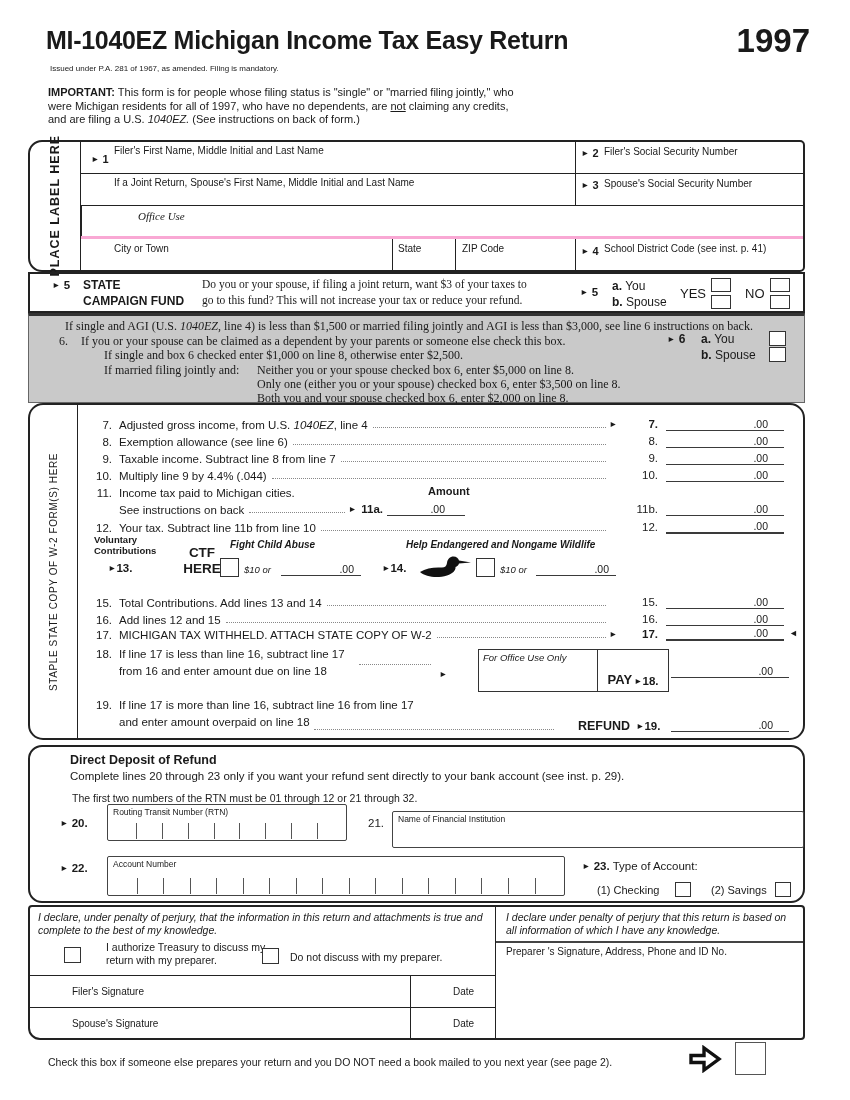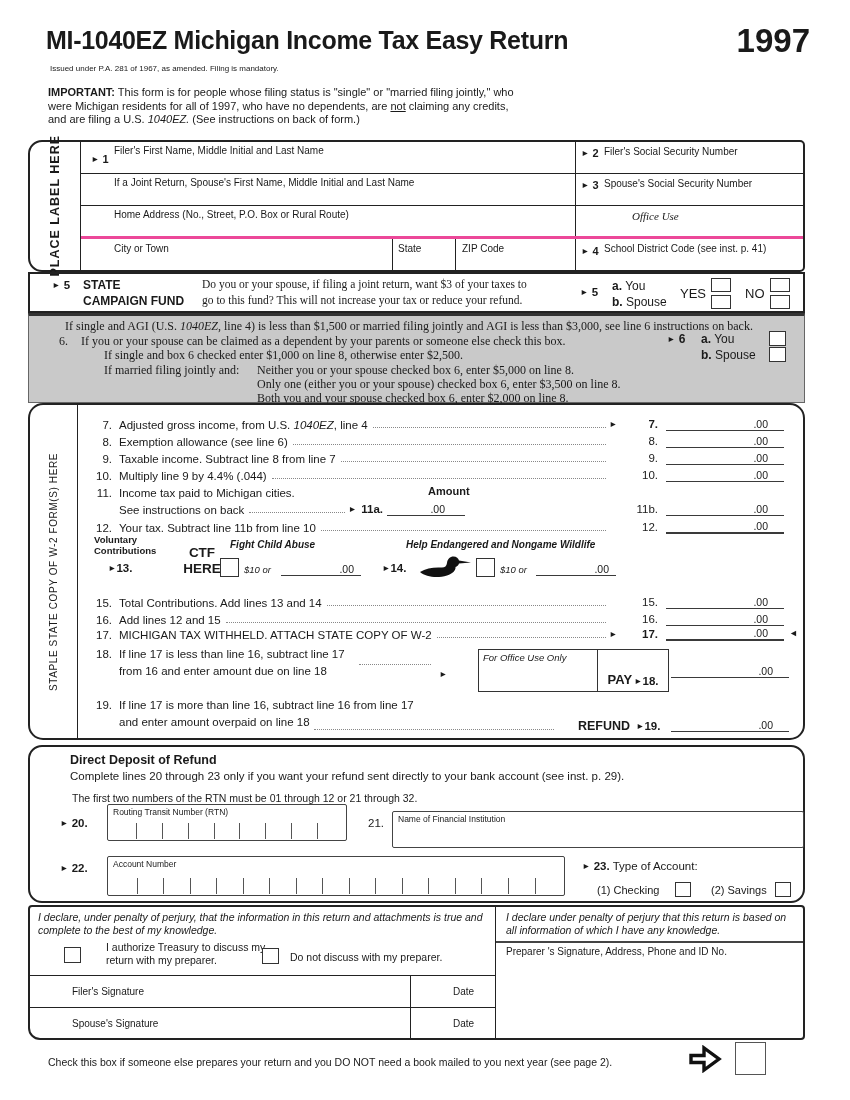--- a/index.html
+++ b/index.html
@@ -18,21 +18,21 @@
   .hdr-issued{left:50px;top:64px;font-size:8px;}
   .hdr-important{left:48px;top:86px;width:474px;font-size:11px;line-height:13.5px;}
   
   .label-box{left:28px;top:140px;width:777px;height:132px;border:2px solid #222;
              border-radius:14px 5px 5px 14px;box-sizing:border-box;display:flex;}
   .side-strip{width:50px;border-right:1.6px solid #222;display:flex;align-items:center;justify-content:center;}
   .vtext{writing-mode:vertical-rl;transform:rotate(180deg);white-space:nowrap;font-weight:bold;}
   .lb-fields{flex:1;display:flex;flex-direction:column;}
   .lb-row{display:flex;height:32px;border-top:1.5px solid #222;position:relative;flex:1;}
   .lb-row.first{border-top:none;}
-  .lb-row.heavy{border-top:3px solid #ec4899;}
+  .lb-row.heavy{border-top:3px solid #f9a8d4;}
   .lb-left{flex:1;position:relative;display:flex;}
   .lb-right{width:227px;border-left:1.5px solid #222;position:relative;flex-shrink:0;}
   .lb-label{font-size:10px;}
   .lb-mk{font-size:11px;font-weight:bold;}
   .lb-sub{border-left:1.5px solid #222;position:relative;}
   
   .box5{left:28px;top:272px;width:777px;height:41px;border:2px solid #222;box-sizing:border-box;}
   .cbcol{display:flex;flex-direction:column;gap:3px;}
   .cb5{width:20px;height:14px;}
   
@@ -102,23 +102,20 @@
       <div class="lb-row">
         <div class="lb-left">
           <span class="abs lb-label" style="left:33px;top:3px;">If a Joint Return, Spouse's First Name, Middle Initial and Last Name</span>
         </div>
         <div class="lb-right">
           <span class="abs lb-mk" style="left:5px;top:5px;"><span class="arr">►</span> <span class="b">3</span></span>
           <span class="abs lb-label" style="left:28px;top:4px;">Spouse's Social Security Number</span>
         </div>
       </div>
       <div class="lb-row">
-        <div class="lb-left">
-          <span class="abs lb-label" style="left:33px;top:3px;">Home Address (No., Street, P.O. Box or Rural Route)</span>
-        </div>
         <div class="lb-right">
           <span class="abs i serif" style="left:56px;top:4px;font-size:11px;">Office Use</span>
         </div>
       </div>
       <div class="lb-row heavy">
         <div class="lb-left" style="display:flex;">
           <div style="flex:1;position:relative;">
             <span class="abs lb-label" style="left:33px;top:4px;">City or Town</span>
           </div>
           <div class="lb-sub" style="width:62px;">

